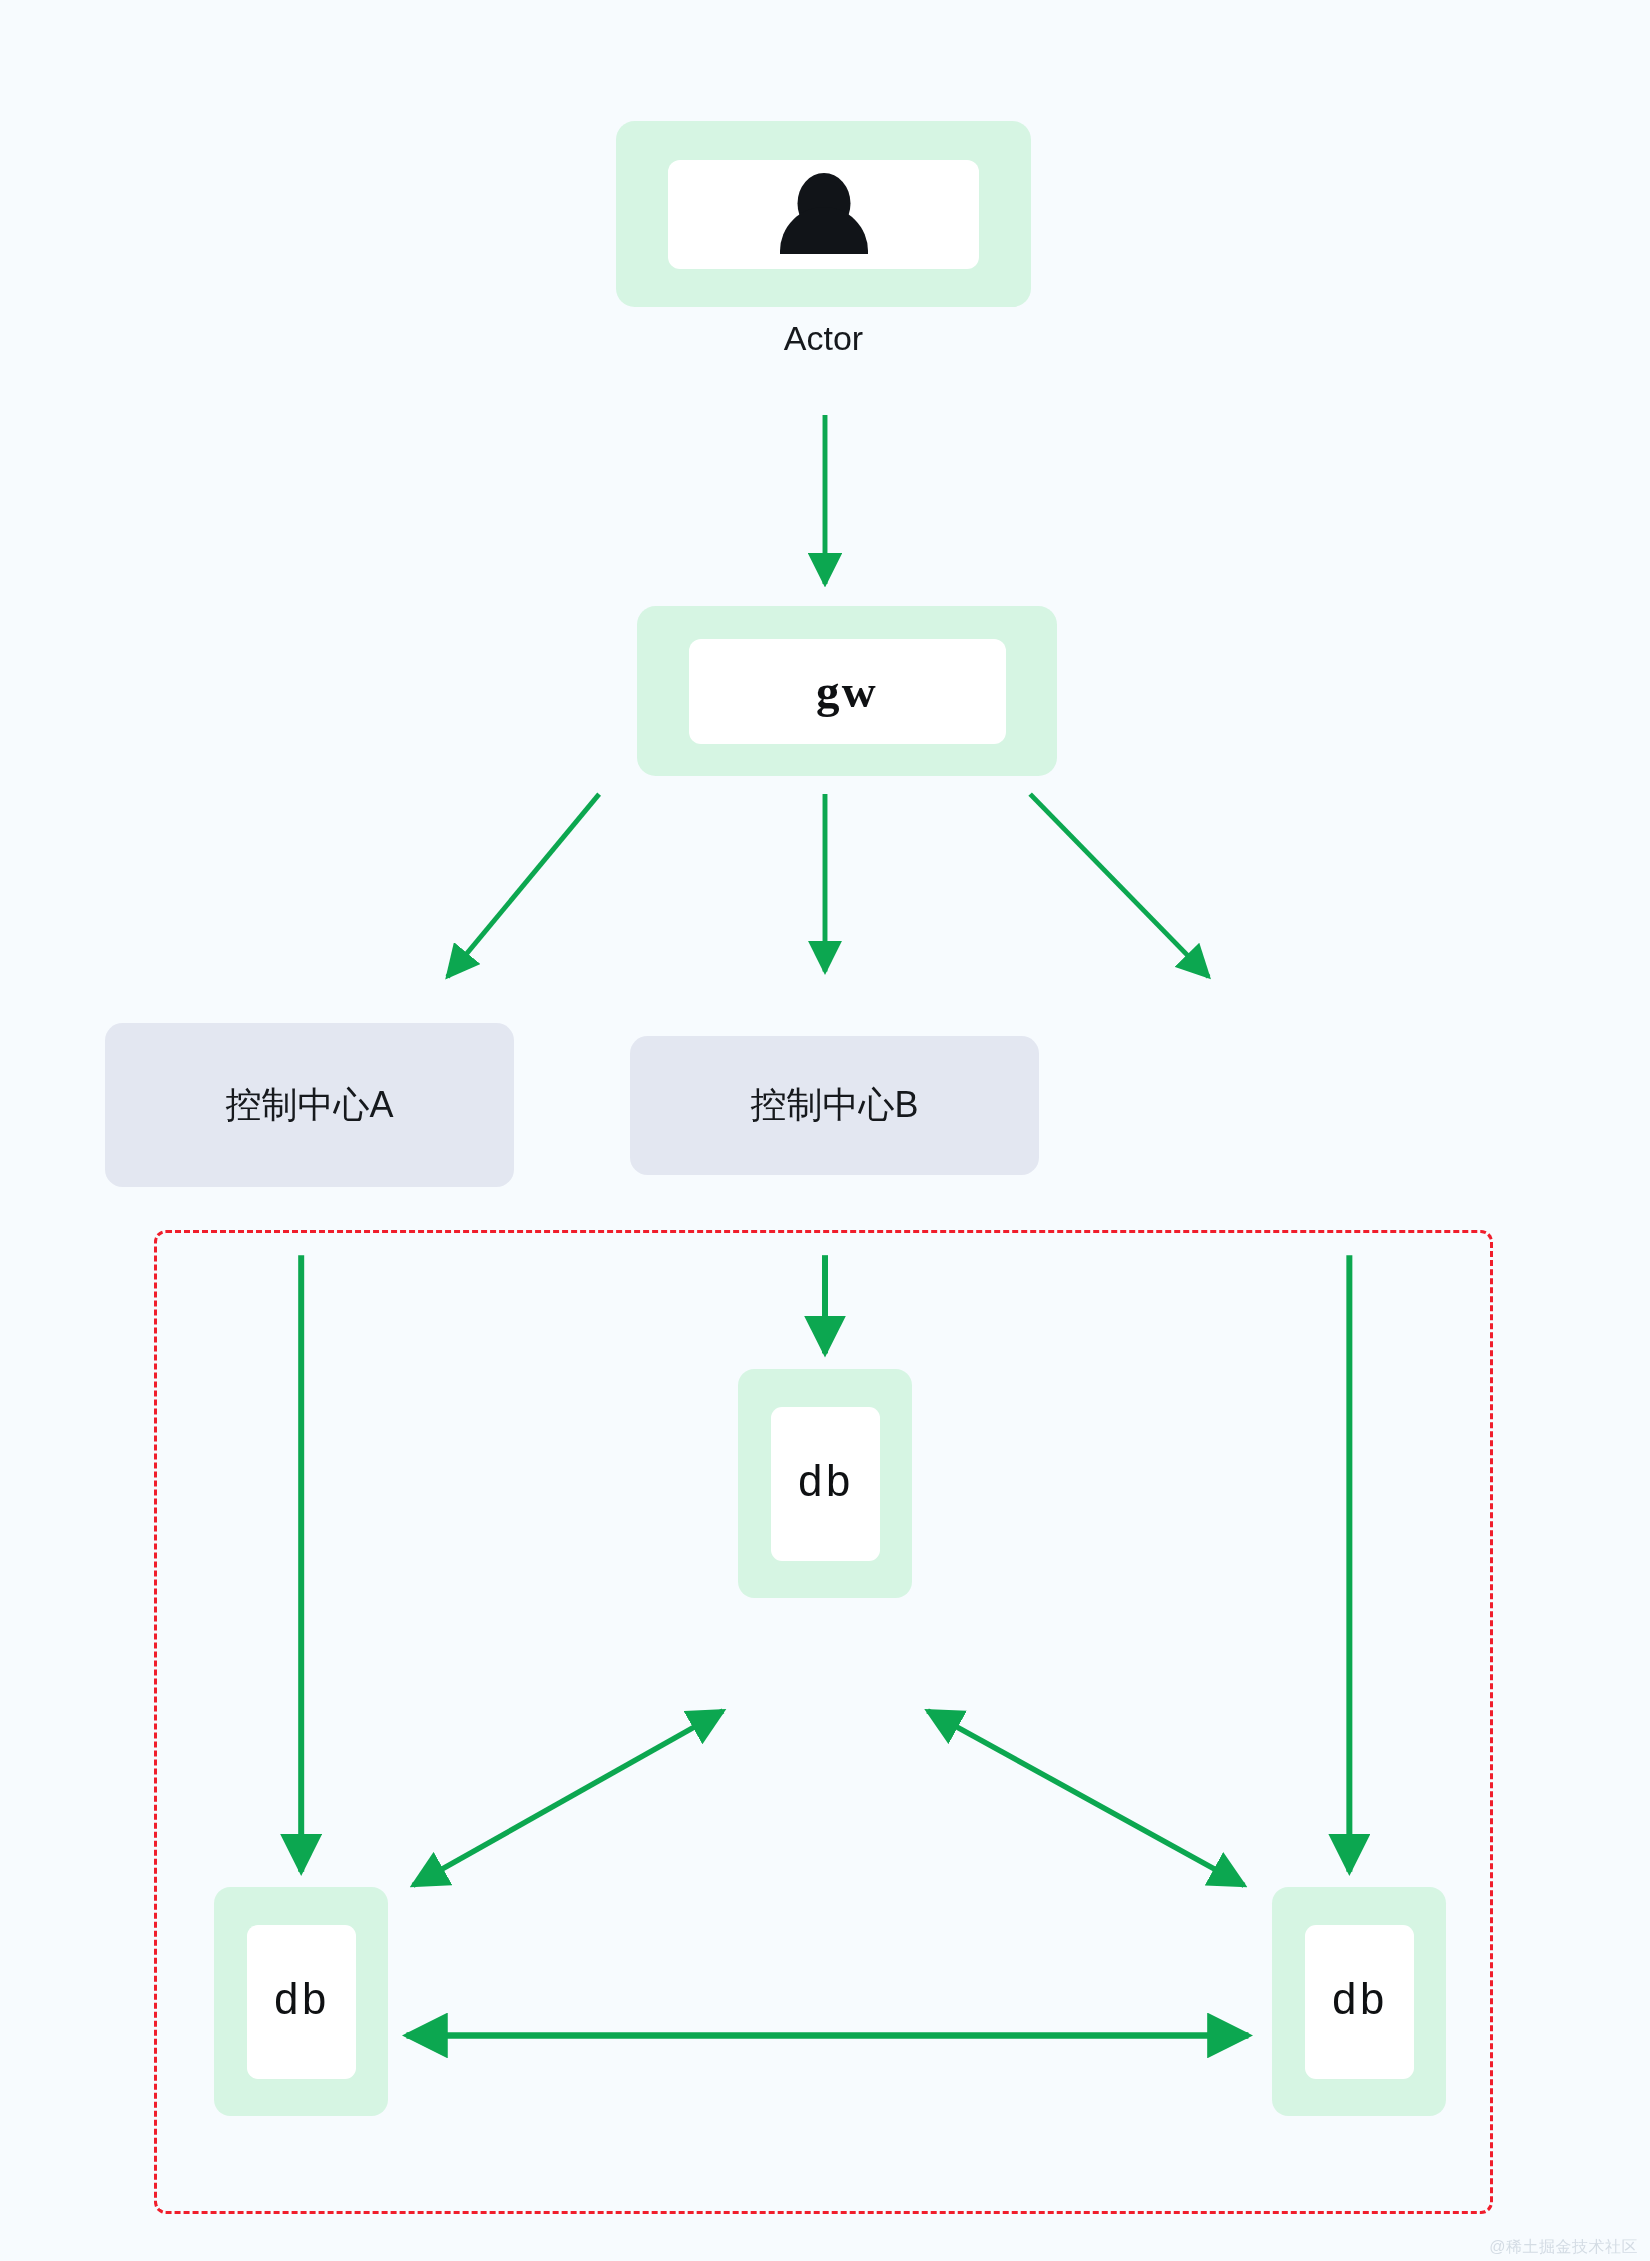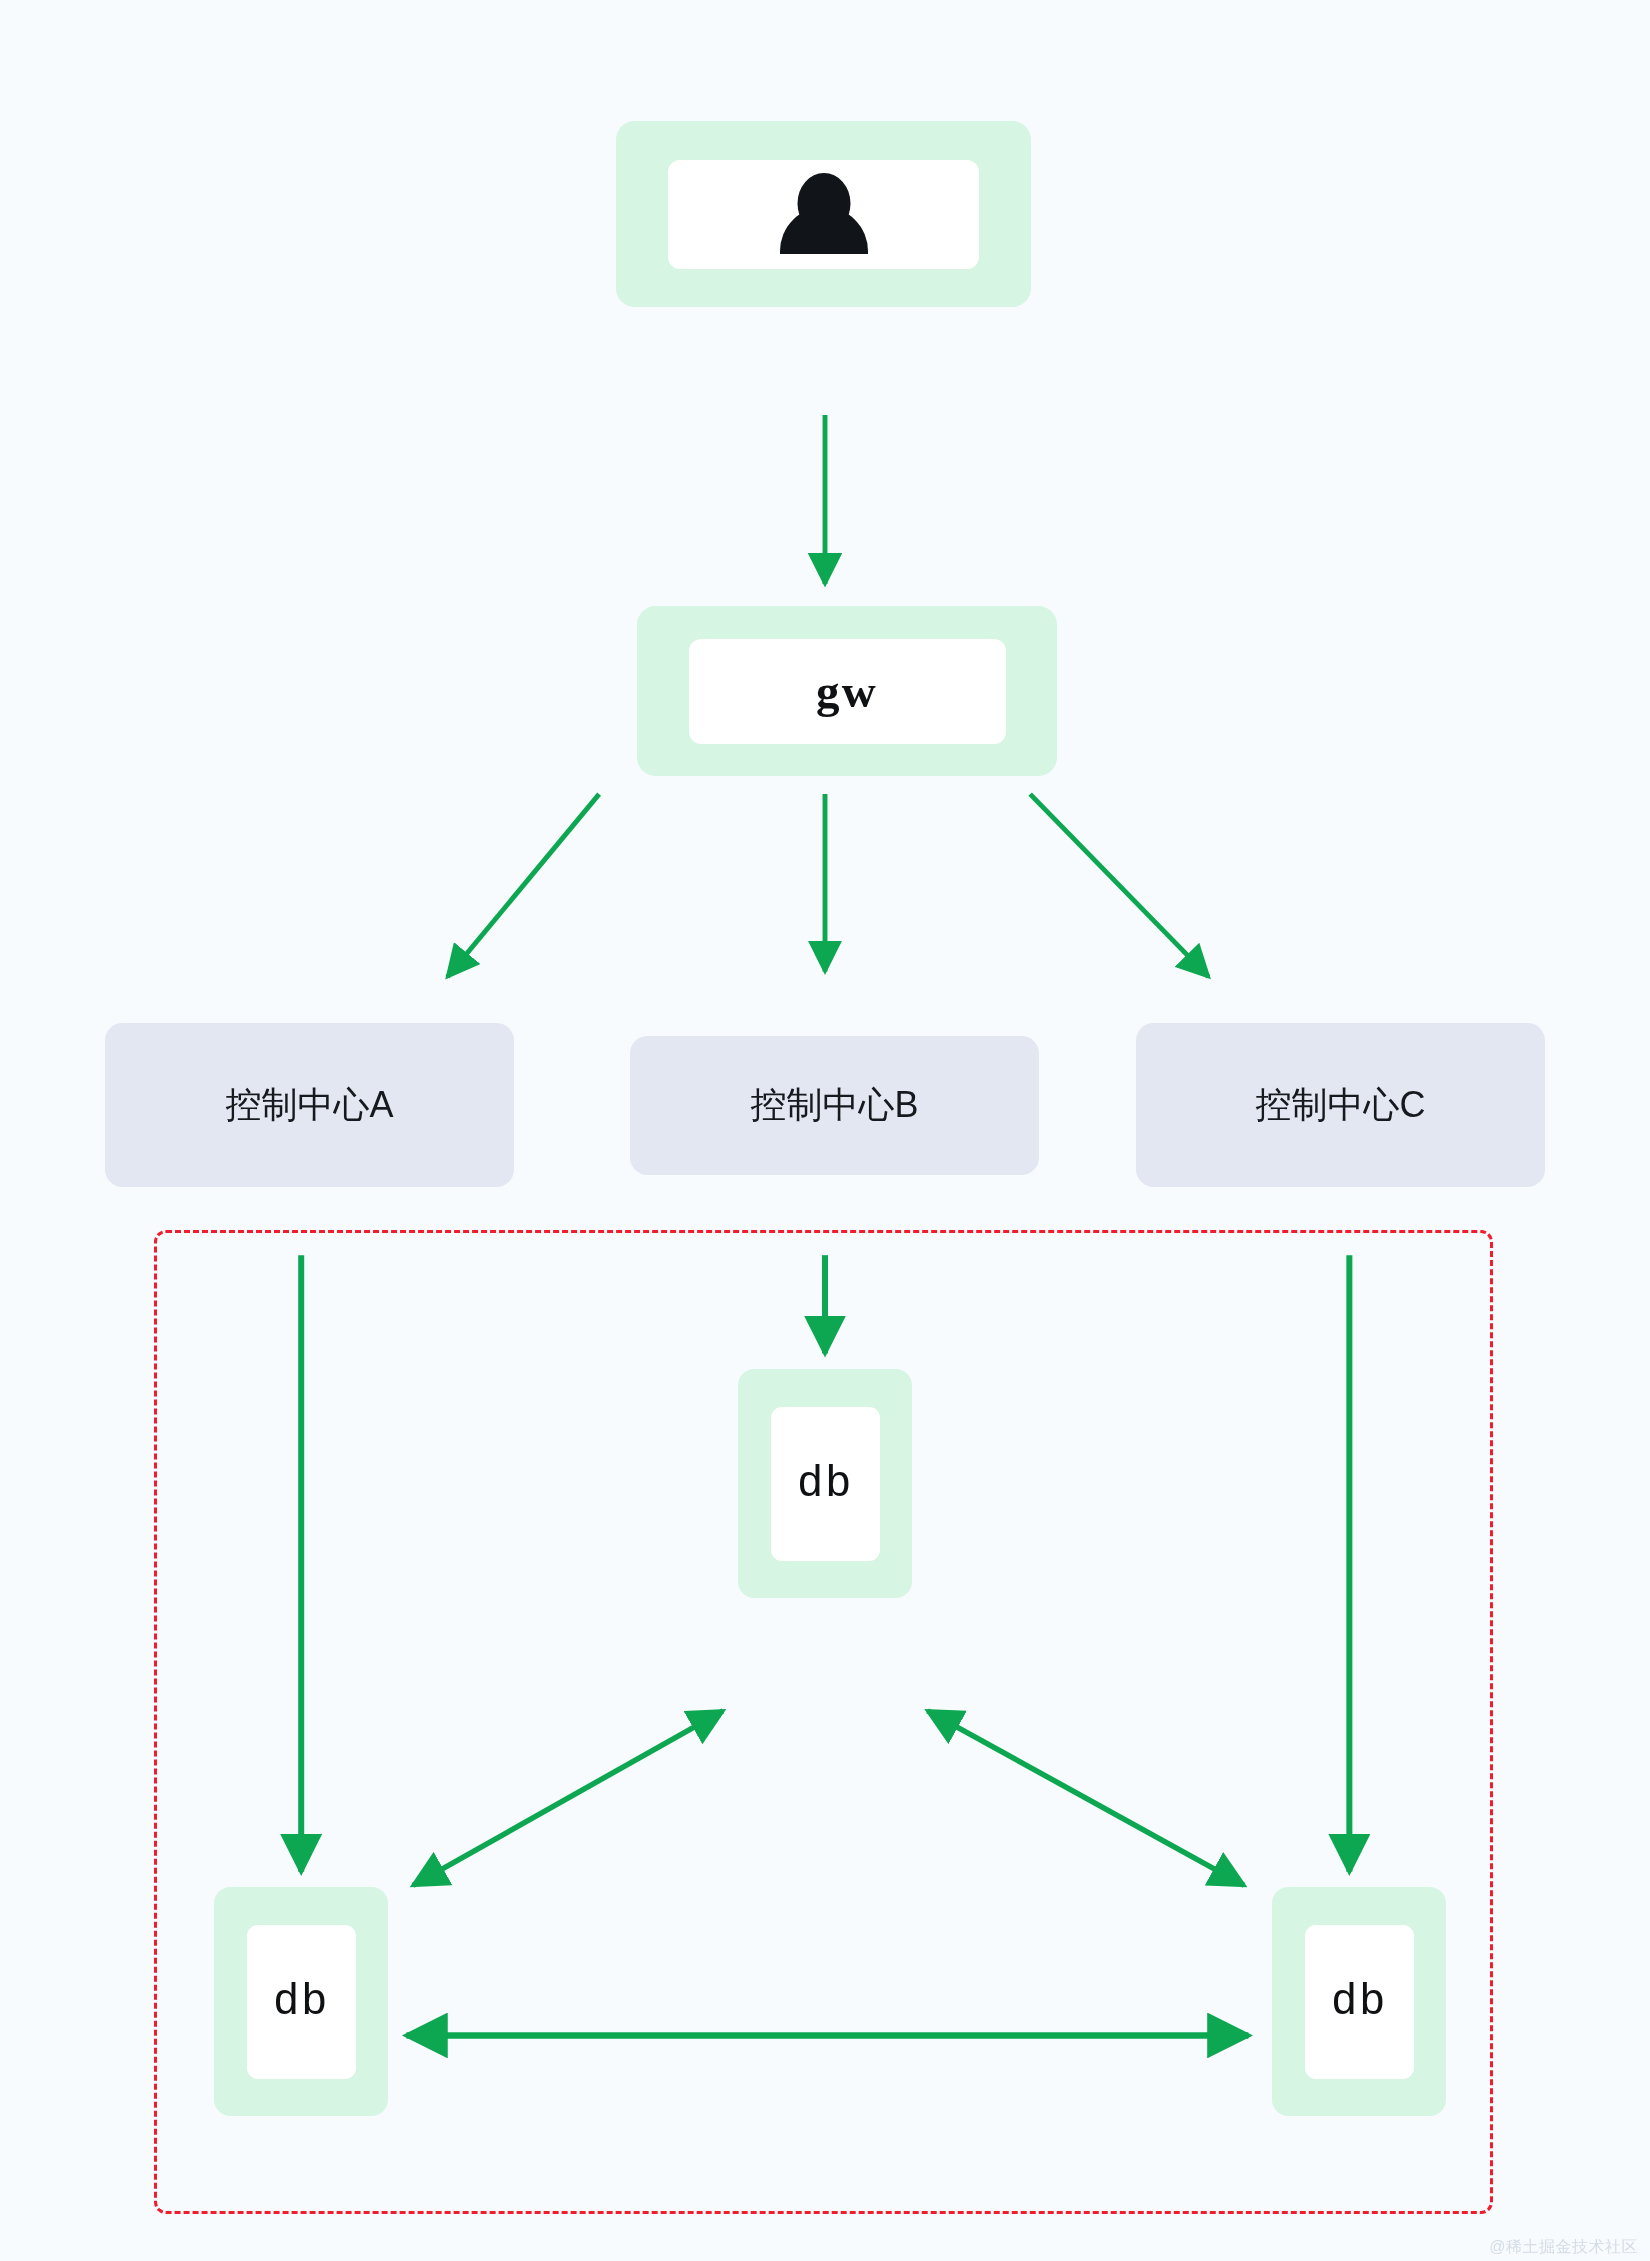--- a/index.html
+++ b/index.html
@@ -248,36 +248,34 @@
   </svg>
 
   <div class="node node-green" id="actor-node">
     <div class="inner">
       <div class="actor-glyph">
         <div class="head"></div>
         <div class="body"></div>
       </div>
     </div>
   </div>
+  <div id="actor-label">Actor</div>
 
   <div class="node node-green" id="gw-node">
     <div class="inner">
       <span class="gw-text">gw</span>
     </div>
   </div>
 
   <div class="cc-node" id="cc-a">
     <span>控制中心A</span>
   </div>
   <div class="cc-node" id="cc-b">
     <span>控制中心B</span>
   </div>
-  <div class="cc-node" id="cc-c">
-    <span>控制中心C</span>
-  </div>
 
   <div id="db-cluster"></div>
 
   <div class="node node-green db-node" id="db-mid">
     <div class="inner">
       <span class="db-text">db</span>
     </div>
   </div>
 
   <div class="node node-green db-node" id="db-left">

